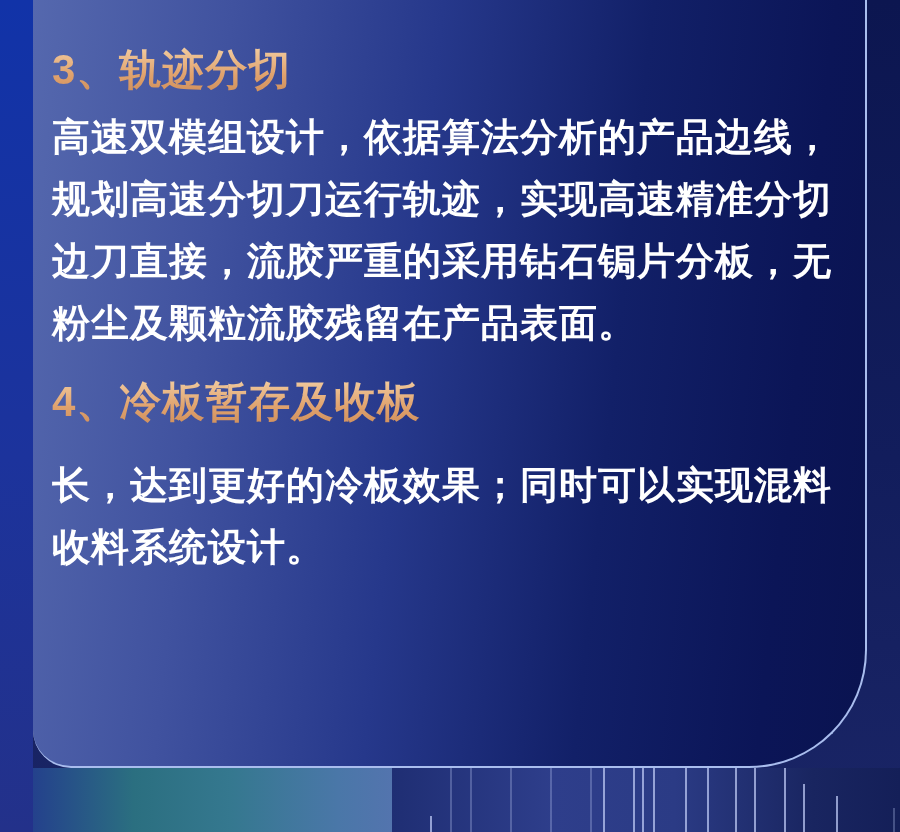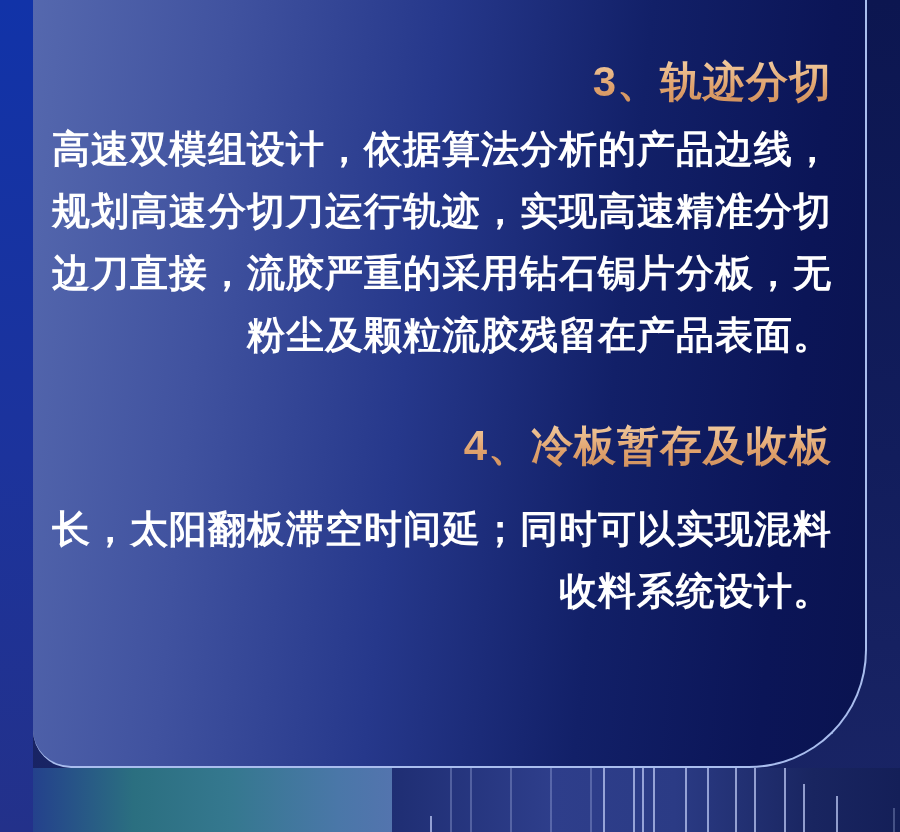--- a/index.html
+++ b/index.html
@@ -20,29 +20,29 @@
   
   .card{
     position:absolute;left:33px;top:0;width:834px;height:768px;box-sizing:border-box;
     border-right:2px solid var(--border-line,#a9bdee);
     border-bottom:2px solid var(--border-line,#a9bdee);
     border-radius:0 0 118px 38px;
     background:linear-gradient(96deg,
       var(--card-top-left,#5568ae) 0%, #40529f 22%, #26388b 45%,
       #122068 68%, var(--card-dark,#0b1557) 88%, #0a1350 100%);
   }
-  .content{position:absolute;left:19px;top:12px;width:780px;text-align:right;}
+  .content{position:absolute;left:19px;top:0;width:780px;}
   .heading{
     margin:0;font-size:42px;line-height:48px;font-weight:700;letter-spacing:1px;
     color:var(--heading-text,#e2a977);
     background:linear-gradient(180deg,#f2cda2 0%,#e0a26d 60%,#cf8f5c 100%);
     -webkit-background-clip:text;background-clip:text;-webkit-text-fill-color:transparent;
   }
   .heading.h3{margin-top:46px;}
-  .heading.h4{margin-top:56px;}
+  .heading.h4{margin-top:24px;}
   .para{margin-top:12px;}
   .para.p2{margin-top:28px;}
   .tline{
     font-size:38px;line-height:62px;font-weight:700;letter-spacing:1px;
     color:var(--body-text,#ffffff);white-space:nowrap;
   }
   
   .bottom{
     position:absolute;left:33px;top:768px;width:867px;height:64px;overflow:hidden;
     background:linear-gradient(90deg,#1b2a69 0%,#1e2d72 40%,#2e3e8b 60%,#2b3b85 74%,#192560 90%,#141f58 100%);
@@ -68,21 +68,21 @@
       <h2 class="heading h3">3、轨迹分切</h2>
       <div class="para p1">
         <div class="tline">高速双模组设计，依据算法分析的产品边线，</div>
         <div class="tline">规划高速分切刀运行轨迹，实现高速精准分切</div>
         <div class="tline">边刀直接，流胶严重的采用钻石锔片分板，无</div>
         <div class="tline">粉尘及颗粒流胶残留在产品表面。</div>
       </div>
 
       <h2 class="heading h4">4、冷板暂存及收板</h2>
       <div class="para p2">
-        <div class="tline">长，太阳翻板滞空时间延；同时可以实现混料</div>
+        <div class="tline">长，达到更好的冷板效果；同时可以实现混料</div>
         <div class="tline">收料系统设计。</div>
       </div>
 
     </div>
   </div>
 
   <div class="bottom">
     <div class="teal"></div>
     <i class="vl t48" style="left:397px"></i>
     <i class="vl f" style="left:417px"></i>

